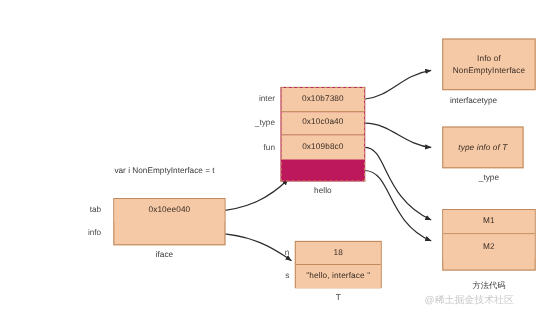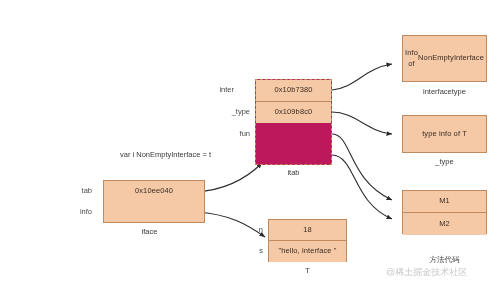--- a/index.html
+++ b/index.html
@@ -107,61 +107,62 @@
 
     <path d="M332,90 C 355,88 365,68 392,64" fill="none" stroke="#2b2b2b" stroke-width="1.1" marker-end="url(#arrowhead)"></path>
 
     <path d="M332,112 C 355,112 368,132 392,134" fill="none" stroke="#2b2b2b" stroke-width="1.1" marker-end="url(#arrowhead)"></path>
 
     <path d="M332,134 C 352,134 348,180 392,200" fill="none" stroke="#2b2b2b" stroke-width="1.1" marker-end="url(#arrowhead)"></path>
 
     <path d="M332,155 C 356,156 352,202 392,219" fill="none" stroke="#2b2b2b" stroke-width="1.1" marker-end="url(#arrowhead)"></path>
   </svg>
 
-  <div class="codetext" style="left:120px; top:150px;text-align:right;">var i NonEmptyInterface = t</div>
+  <div class="codetext" style="left:104px; top:150px;text-align:right;">var i NonEmptyInterface = t</div>
 
   <div class="rowlabel" style="left:60px; top:186px; width:32px;">tab</div>
   <div class="rowlabel" style="left:60px; top:207px; width:32px;">info</div>
 
   <div class="box" style="left:103px; top:180px; width:102px; height:43px;">
     <div class="cell">0x10ee040</div>
   </div>
   <div class="caption" style="left:103px; top:227px; width:93px;">iface</div>
 
-  <div class="rowlabel" style="left:196px; top:85px; width:38px;">inter</div>
+  <div class="rowlabel" style="left:212px; top:85px; width:38px;">inter</div>
   <div class="rowlabel" style="left:212px; top:107px; width:38px;">_type</div>
   <div class="rowlabel" style="left:212px; top:129px; width:38px;">fun</div>
 
   <div class="box struct-outline-dashed" style="left:255px; top:79px; width:77px; height:86px; padding:0;">
     <div class="cell" style="height:21.5px;">0x10b7380</div>
+    <div class="cell" style="height:21.5px;">0x10c0a40</div>
     <div class="cell" style="height:21.5px;">0x109b8c0</div>
   </div>
-  <div class="caption" style="left:255px; top:168px; width:77px;">itab</div>
+  <div class="caption" style="left:255px; top:168px; width:77px;">hello</div>
 
   <div class="rowlabel" style="left:241px; top:225px; width:22px;">n</div>
   <div class="rowlabel" style="left:241px; top:246px; width:22px;">s</div>
 
   <div class="box" style="left:268px; top:219px; width:79px; height:43px;">
     <div class="cell">18</div>
     <div class="cell">"hello, interface "</div>
   </div>
   <div class="caption" style="left:268px; top:266px; width:79px;">T</div>
 
-  <div class="box big-box" style="left:402px; top:35px; width:85px; height:47px; ">
+  <div class="box big-box" style="left:402px; top:35px; width:85px; height:47px; flex-direction:column;">
     <div>Info of</div>
     <div>NonEmptyInterface</div>
   </div>
-  <div class="caption" style="left:402px; top:87px; width:85px;">interfacetype</div>
+  <div class="caption" style="left:388px; top:87px; width:85px;">interfacetype</div>
 
-  <div class="box big-box" style="left:402px; top:115px; width:85px; height:38px;">
+  <div class="box big-box" style="left:402px; top:115px; width:74px; height:38px;font-style:italic;">
     <div>type info of T</div>
   </div>
   <div class="caption" style="left:402px; top:157px; width:85px;">_type</div>
 
-  <div class="box" style="left:402px; top:190px; width:85px; height:44px;">
+  <div class="box" style="left:402px; top:190px; width:85px; height:56px;">
     <div class="cell" style="height:22px;">M1</div>
     <div class="cell" style="height:22px;">M2</div>
   </div>
   <div class="caption" style="left:402px; top:238px; width:85px;margin-top:17px;">方法代码</div>
 
   <div class="watermark" style="left:386px; top:266px;">@稀土掘金技术社区</div>
 
 </div>
 
 </body></html>

